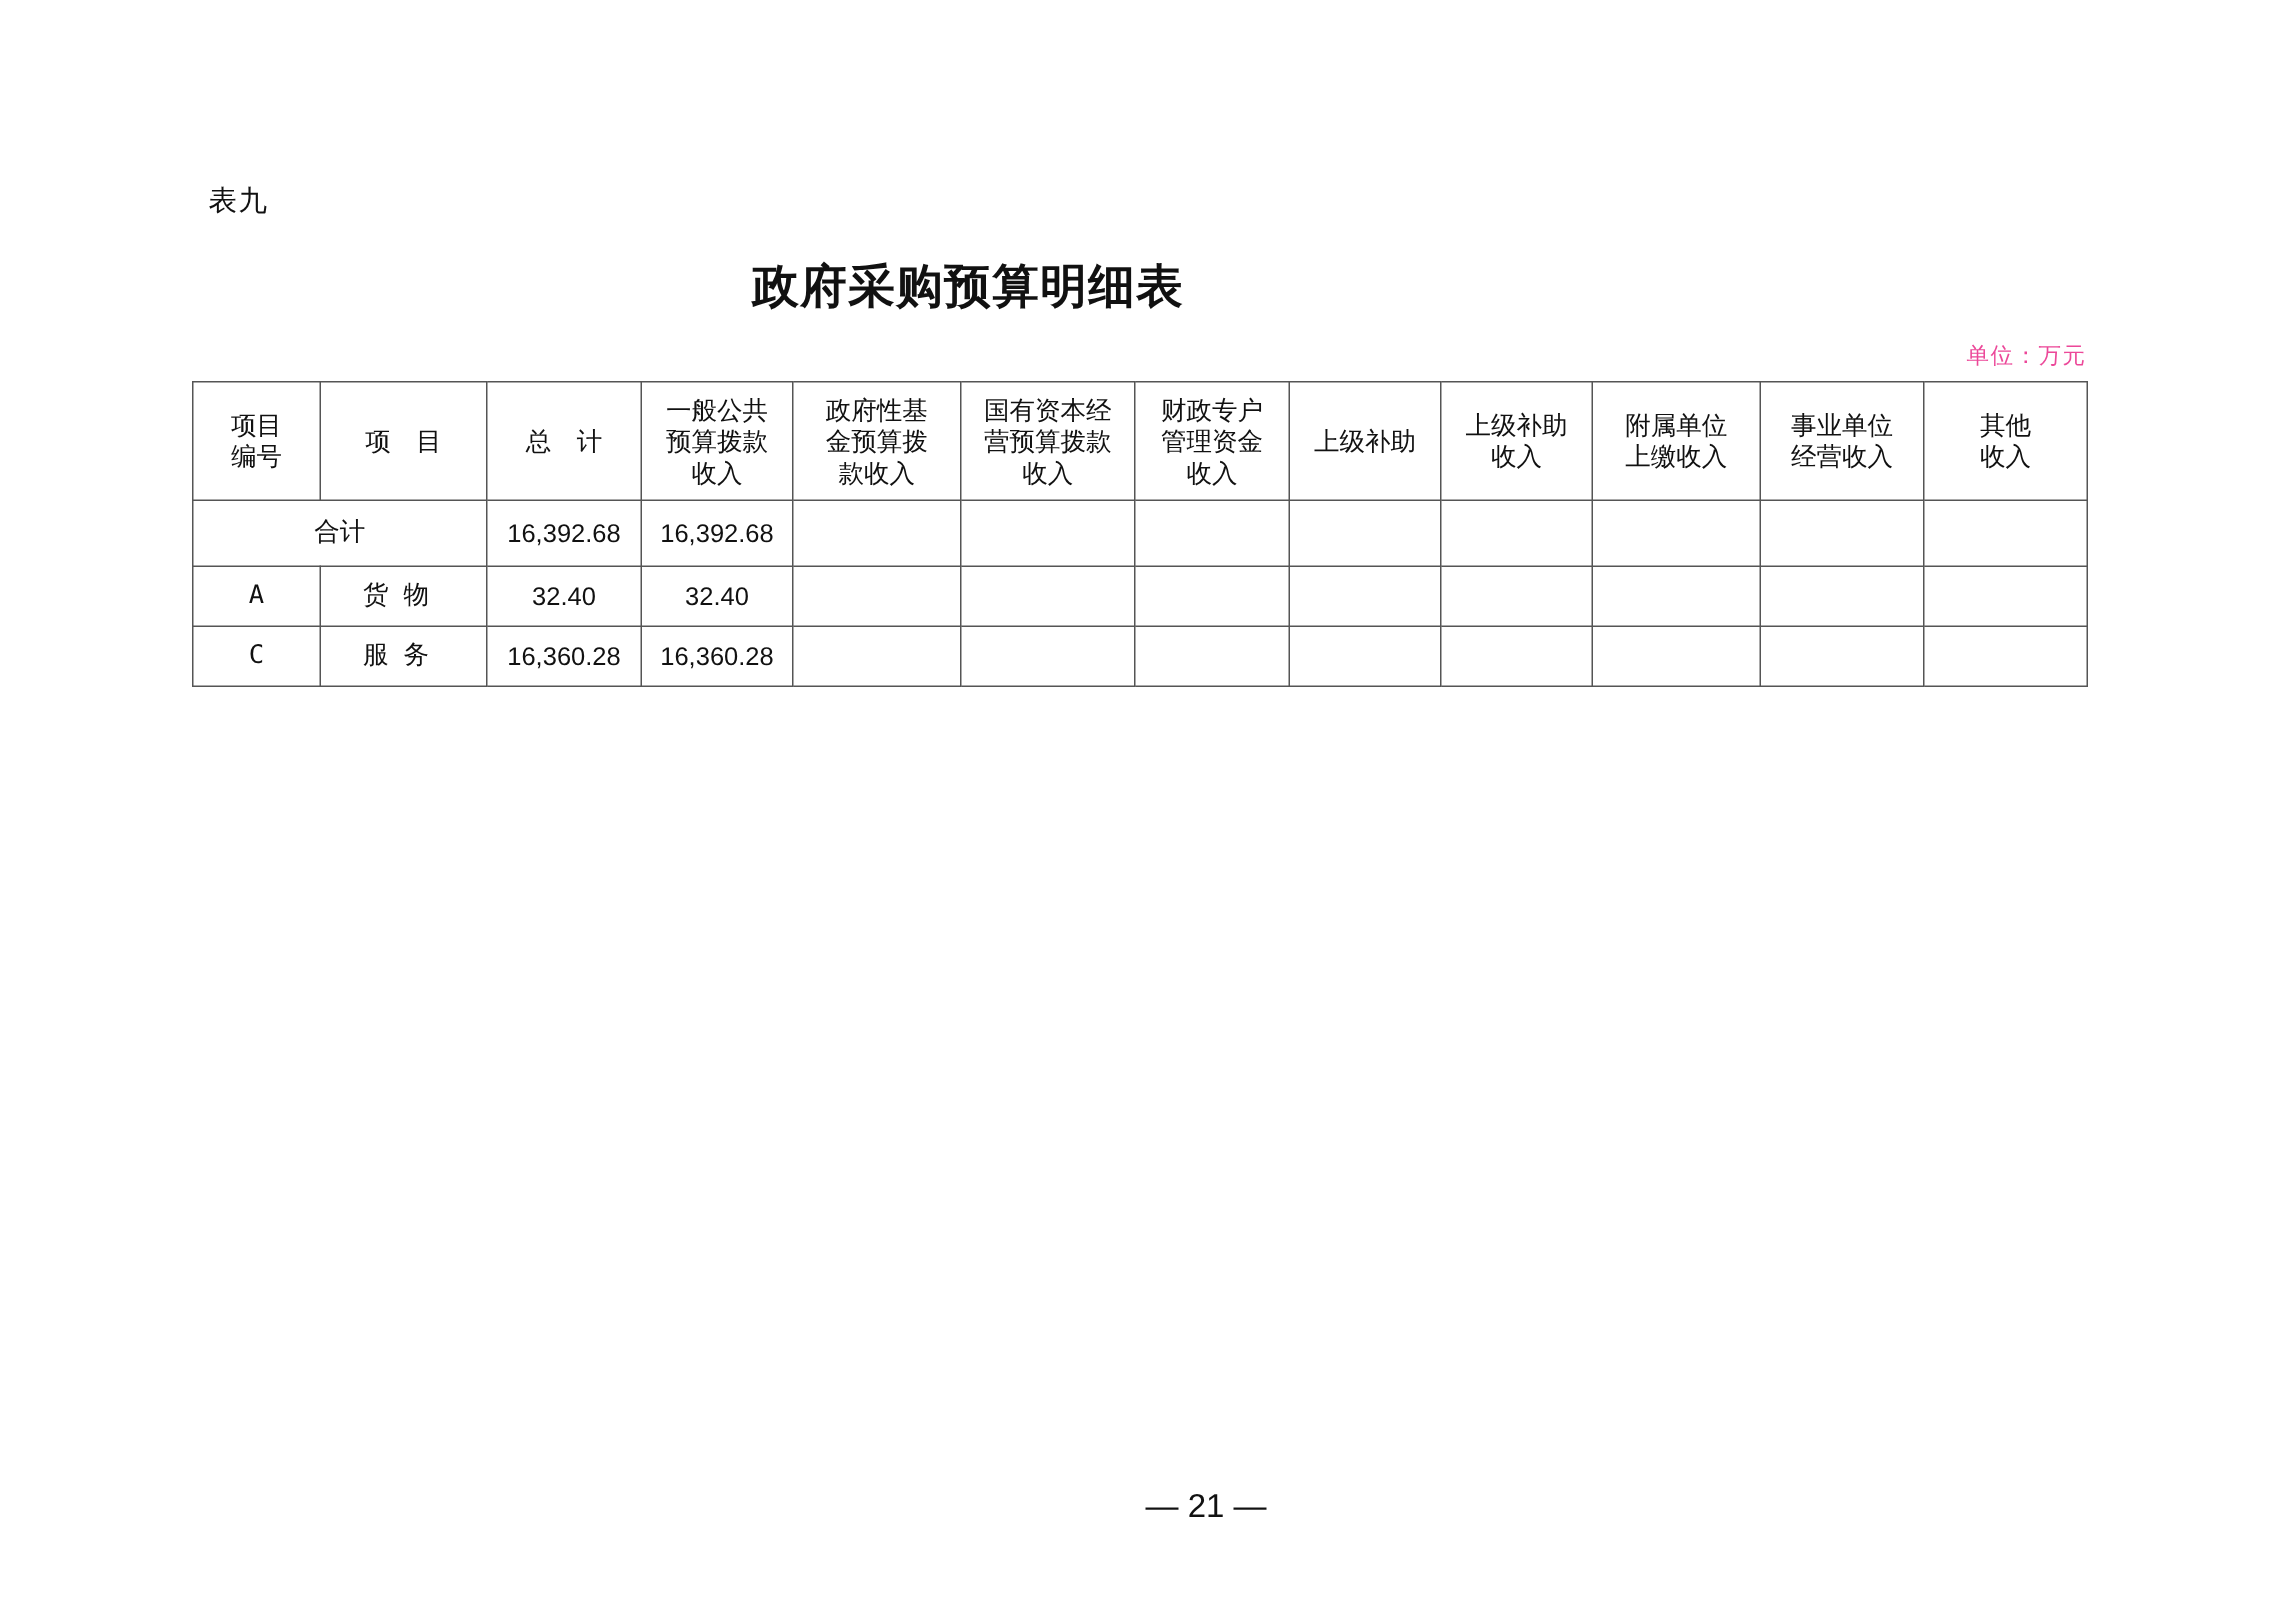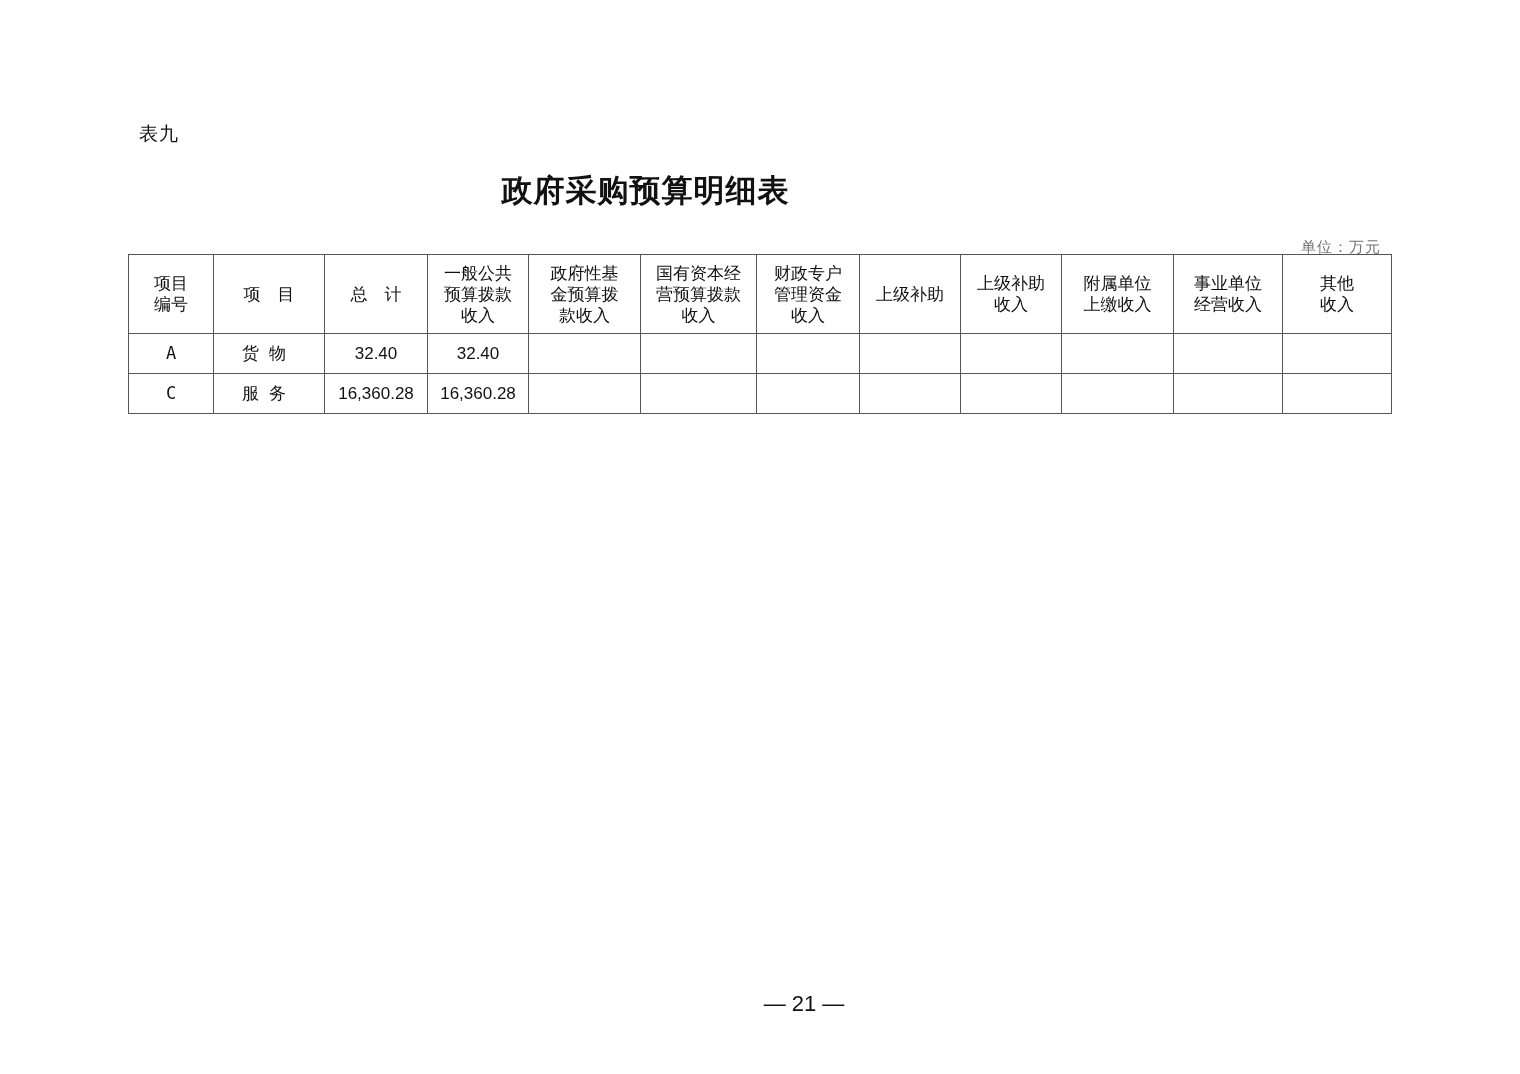--- a/index.html
+++ b/index.html
@@ -10,23 +10,23 @@
   .table-label {
     position: absolute; left: 139px; top: 121px;
     font-size: 19px; letter-spacing: 1px;
   }
   .page-title {
     position: absolute; left: 0; width: 1291px; top: 170px;
     text-align: center; font-family: "DejaVu Serif", "Liberation Serif", serif;
     font-size: 31px; font-weight: bold; letter-spacing: 1px;
   }
   .unit {
-    position: absolute; right: 139px; top: 228px;
+    position: absolute; right: 129px; top: 228px;
     font-family: "DejaVu Serif", "Liberation Serif", serif;
-    font-size: 15px; letter-spacing: 1px; color: #737373; margin-top: 10px;
+    font-size: 15px; letter-spacing: 1px; color: #ec4899;
   }
   table.budget {
     position: absolute; left: 128px; top: 254px;
     border-collapse: collapse; table-layout: fixed;
   }
   table.budget td, table.budget th {
     border: 1.3px solid #555;
     padding: 0; font-weight: normal;
     font-size: 17px; line-height: 21px;
     text-align: center; vertical-align: middle;
@@ -89,20 +89,33 @@
 收入</span></th>
       <th><span class="hdr" style="white-space: pre-line;">附属单位
 上缴收入</span></th>
       <th><span class="hdr" style="white-space: pre-line;">事业单位
 经营收入</span></th>
       <th><span class="hdr" style="white-space: pre-line;">其他
 收入</span></th>
     </tr>
   </thead>
   <tbody>
+    <tr class="row-total">
+      <td colspan="2" class="total-label">合计</td>
+      <td class="num">16,392.68</td>
+      <td class="num">16,392.68</td>
+      <td class="num"></td>
+      <td class="num"></td>
+      <td class="num"></td>
+      <td class="num"></td>
+      <td class="num"></td>
+      <td class="num"></td>
+      <td class="num"></td>
+      <td class="num"></td>
+    </tr>
     <tr class="row-item">
       <td class="code">A</td>
       <td class="name">货物</td>
       <td class="num">32.40</td>
       <td class="num">32.40</td>
       <td class="num"></td>
       <td class="num"></td>
       <td class="num"></td>
       <td class="num"></td>
       <td class="num"></td>

